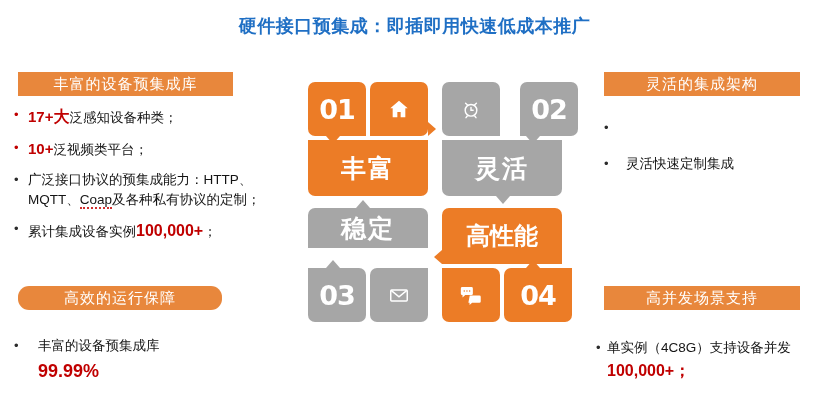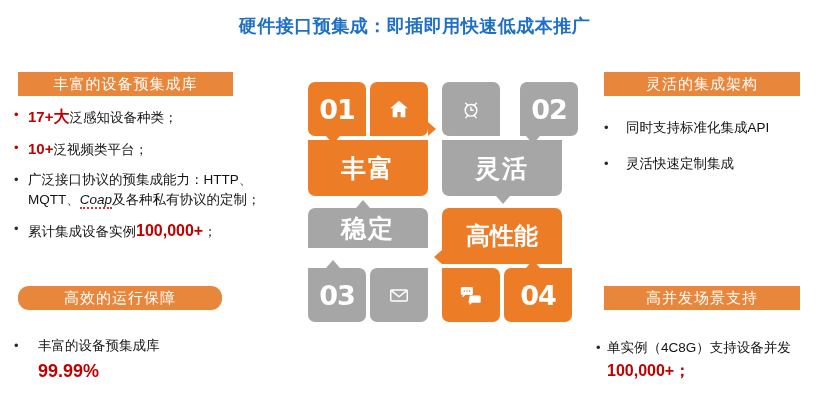--- a/index.html
+++ b/index.html
@@ -52,21 +52,20 @@
   }
   .bullet-dot.red{color:#c00000;}
   .bullet-dot.dark{color:#2b2b2b;}
   .bullet-text{flex:1 1 auto;}
   .hl-red{color:#c00000;font-weight:bold;}
   .big-red{color:#c00000;font-weight:bold;font-size:16px;}
   .num-bold{font-weight:bold;font-size:15px;}
   .spell{
     border-bottom:2px dotted #d03030;
     padding-bottom:0px;
-    font-style:italic;
   }
   .stat-red{
     color:#c00000;font-weight:bold;font-size:18px;
     display:block;margin-top:2px;
   }
 
   
   #diagram{position:absolute;left:300px;top:82px;width:272px;height:240px;}
   .qbox{position:absolute;}
   .blk{
@@ -128,21 +127,20 @@
       <span class="bullet-dot dark" style="width:24px;">•</span>
       <span class="bullet-text"><span>丰富的设备预集成库</span><span class="stat-red">99.99%</span></span>
     </div>
   </div>
 
   <div class="panel-header" style="left:604px;top:72px;width:196px;height:24px;">灵活的集成架构</div>
 
   <div class="bullets" style="left:604px;top:118px;width:220px;">
     <div class="bullet-row" style="margin-bottom:16px;">
       <span class="bullet-dot dark" style="width:22px;">•</span>
-      <span class="bullet-text">同时支持标准化集成API</span>
     </div>
     <div class="bullet-row">
       <span class="bullet-dot dark" style="width:22px;">•</span>
       <span class="bullet-text">灵活快速定制集成</span>
     </div>
   </div>
 
   <div class="panel-header" style="left:604px;top:286px;width:196px;height:24px;">高并发场景支持</div>
 
   <div class="bullets" style="left:596px;top:338px;width:232px;">

